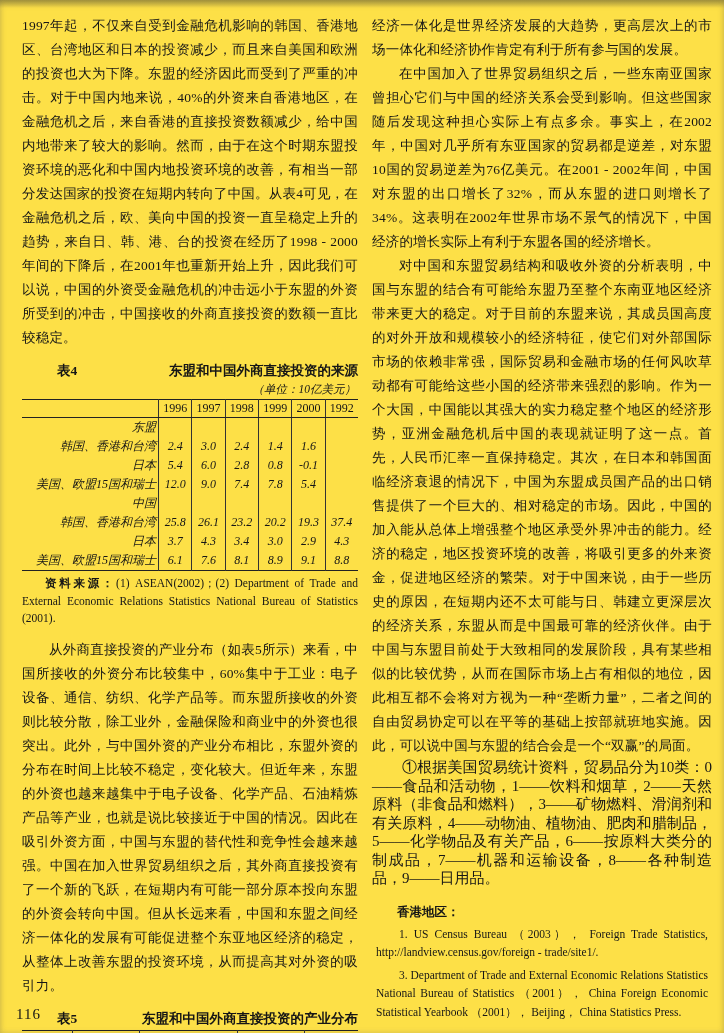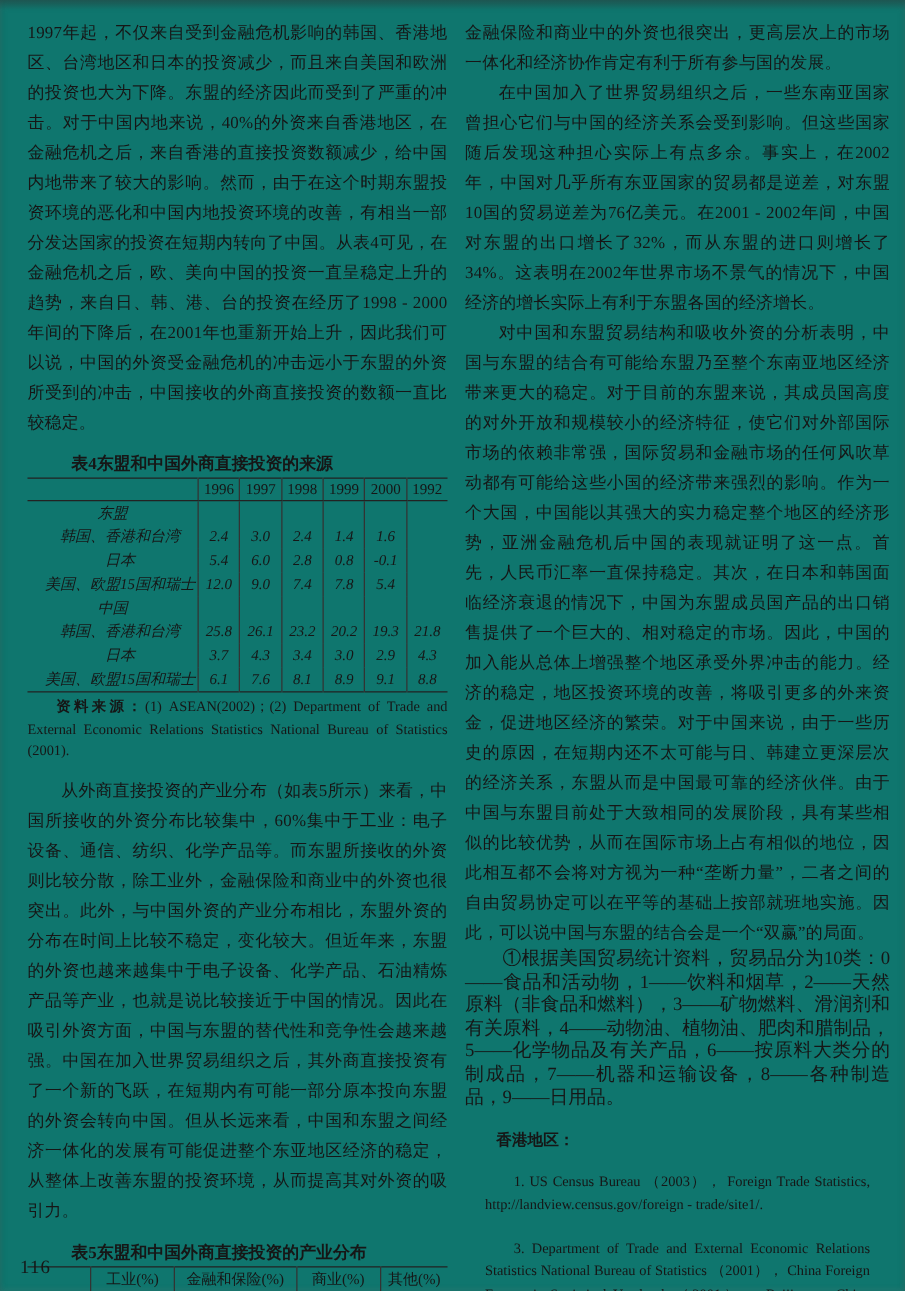--- a/index.html
+++ b/index.html
@@ -1,66 +1,67 @@
 <!DOCTYPE html>
 <html lang="zh"><head>
 <meta charset="utf-8">
 <style>
   html,body{margin:0;padding:0;}
   body{background:#d8d6d2;font-family:"Liberation Serif","DejaVu Serif",serif;}
   .paper{
     position:relative;width:724px;height:1033px;margin:0 auto;
-    background:#0f766e;overflow:hidden;color:#161616;
+    background:#fde047;overflow:hidden;color:#161616;
     box-shadow:inset 0 4px 6px rgba(60,60,60,.25), inset 0 -2px 4px rgba(120,120,120,.15);
   }
   .col{position:absolute;top:14px;}
   .col-left{left:22px;width:336px;}
   .col-right{left:372px;width:340px;}
   .para{
     font-size:13.5px;line-height:24px;text-align:justify;margin:0;
     letter-spacing:.2px;
   }
   .indent{text-indent:2em;}
   
   .tbl-caption{display:flex;align-items:baseline;margin:12px 0 2px 0;font-weight:bold;font-size:13.5px;}
   .tbl-caption .cap-label{margin-left:2.6em;}
-  .tbl-caption .cap-title{flex:1;text-align:left;}
+  .tbl-caption .cap-title{flex:1;text-align:right;}
   .tbl-unit{text-align:right;font-size:11.5px;font-style:italic;margin:0 2px 2px 0;}
   table.dtable{width:100%;border-collapse:collapse;font-size:12px;font-style:italic;
     border-top:1.6px solid #222;border-bottom:1.6px solid #222;}
   table.dtable th,table.dtable td{padding:1px 2px;font-weight:normal;}
   table.dtable thead th{border-bottom:1.2px solid #222;text-align:center;font-style:normal;}
   table.dtable td.num,table.dtable th.num{text-align:center;border-left:1px solid #333;}
-  table.dtable td.lbl{text-align:center;white-space:nowrap;}
+  table.dtable td.lbl{text-align:right;white-space:nowrap;}
   table.dtable td.sub{padding-left:14px;}
   .tbl-source{font-size:11.5px;line-height:17.5px;text-align:justify;margin:4px 0 0 0;}
   .tbl-source .src-label{font-weight:bold;margin-left:2em;}
   .page-number{position:absolute;left:16px;bottom:10px;font-size:15px;letter-spacing:1px;}
   
   .small-heading{font-weight:bold;font-size:12.5px;margin:16px 0 4px 0;text-indent:2em;}
   .small-text{font-size:15px;line-height:18.5px;text-align:justify;margin:0;}
   .small-text.indent{text-indent:2em;}
-  .ref-item{font-size:11.5px;line-height:18.5px;text-align:justify;margin:16px;text-indent:2em;}
+  .ref-item{font-size:11.5px;line-height:18.5px;text-align:justify;margin:4px;text-indent:2em;}
   .scan-edge{position:absolute;top:0;left:0;right:0;height:8px;
     background:linear-gradient(to bottom,rgba(40,40,40,.28),rgba(40,40,40,0));}
 </style>
 </head>
 <body>
 
 <div class="paper">
   <div class="scan-edge"></div>
 
   <div class="col col-left">
 
     <p class="para">1997年起，不仅来自受到金融危机影响的韩国、香港地区、台湾地区和日本的投资减少，而且来自美国和欧洲的投资也大为下降。东盟的经济因此而受到了严重的冲击。对于中国内地来说，40%的外资来自香港地区，在金融危机之后，来自香港的直接投资数额减少，给中国内地带来了较大的影响。然而，由于在这个时期东盟投资环境的恶化和中国内地投资环境的改善，有相当一部分发达国家的投资在短期内转向了中国。从表4可见，在金融危机之后，欧、美向中国的投资一直呈稳定上升的趋势，来自日、韩、港、台的投资在经历了1998 - 2000年间的下降后，在2001年也重新开始上升，因此我们可以说，中国的外资受金融危机的冲击远小于东盟的外资所受到的冲击，中国接收的外商直接投资的数额一直比较稳定。</p>
 
     <div class="tbl-caption">
       <span class="cap-label">表4</span>
       <span class="cap-title">东盟和中国外商直接投资的来源</span>
     </div>
+    <div class="tbl-unit">（单位：10亿美元）</div>
 
     <table class="dtable">
       <thead>
         <tr>
           <th class="lbl" style="width:39%;"></th>
           <th class="num">1996</th>
           <th class="num">1997</th>
           <th class="num">1998</th>
           <th class="num">1999</th>
           <th class="num">2000</th>
@@ -113,21 +114,21 @@
           <td class="num"></td>
           <td class="num"></td>
         </tr>
         <tr>
           <td class="lbl sub">韩国、香港和台湾</td>
           <td class="num">25.8</td>
           <td class="num">26.1</td>
           <td class="num">23.2</td>
           <td class="num">20.2</td>
           <td class="num">19.3</td>
-          <td class="num">21.8</td>
+          <td class="num">37.4</td>
         </tr>
         <tr>
           <td class="lbl sub">日本</td>
           <td class="num">3.7</td>
           <td class="num">4.3</td>
           <td class="num">3.4</td>
           <td class="num">3.0</td>
           <td class="num">2.9</td>
           <td class="num">4.3</td>
         </tr>
@@ -161,21 +162,21 @@
           <th class="num" style="width:20%;">商业(%)</th>
           <th class="num">其他(%)</th>
         </tr>
       </thead>
 
     </table>
 
   </div>
 
   <div class="col col-right">
-    <p class="para">金融保险和商业中的外资也很突出，更高层次上的市场一体化和经济协作肯定有利于所有参与国的发展。</p>
+    <p class="para">经济一体化是世界经济发展的大趋势，更高层次上的市场一体化和经济协作肯定有利于所有参与国的发展。</p>
     <p class="para indent">在中国加入了世界贸易组织之后，一些东南亚国家曾担心它们与中国的经济关系会受到影响。但这些国家随后发现这种担心实际上有点多余。事实上，在2002年，中国对几乎所有东亚国家的贸易都是逆差，对东盟10国的贸易逆差为76亿美元。在2001 - 2002年间，中国对东盟的出口增长了32%，而从东盟的进口则增长了34%。这表明在2002年世界市场不景气的情况下，中国经济的增长实际上有利于东盟各国的经济增长。</p>
     <p class="para indent">对中国和东盟贸易结构和吸收外资的分析表明，中国与东盟的结合有可能给东盟乃至整个东南亚地区经济带来更大的稳定。对于目前的东盟来说，其成员国高度的对外开放和规模较小的经济特征，使它们对外部国际市场的依赖非常强，国际贸易和金融市场的任何风吹草动都有可能给这些小国的经济带来强烈的影响。作为一个大国，中国能以其强大的实力稳定整个地区的经济形势，亚洲金融危机后中国的表现就证明了这一点。首先，人民币汇率一直保持稳定。其次，在日本和韩国面临经济衰退的情况下，中国为东盟成员国产品的出口销售提供了一个巨大的、相对稳定的市场。因此，中国的加入能从总体上增强整个地区承受外界冲击的能力。经济的稳定，地区投资环境的改善，将吸引更多的外来资金，促进地区经济的繁荣。对于中国来说，由于一些历史的原因，在短期内还不太可能与日、韩建立更深层次的经济关系，东盟从而是中国最可靠的经济伙伴。由于中国与东盟目前处于大致相同的发展阶段，具有某些相似的比较优势，从而在国际市场上占有相似的地位，因此相互都不会将对方视为一种“垄断力量”，二者之间的自由贸易协定可以在平等的基础上按部就班地实施。因此，可以说中国与东盟的结合会是一个“双赢”的局面。</p>
 
     <p class="small-text indent">①根据美国贸易统计资料，贸易品分为10类：0——食品和活动物，1——饮料和烟草，2——天然原料（非食品和燃料），3——矿物燃料、滑润剂和有关原料，4——动物油、植物油、肥肉和腊制品，5——化学物品及有关产品，6——按原料大类分的制成品，7——机器和运输设备，8——各种制造品，9——日用品。</p>
 
     <div class="small-heading">香港地区：</div>
     <p class="ref-item">1. US Census Bureau （2003）， Foreign Trade Statistics, http://landview.census.gov/foreign - trade/site1/.</p>
     <p class="ref-item">3. Department of Trade and External Economic Relations Statistics National Bureau of Statistics （2001）， China Foreign Economic Statistical Yearbook （2001）， Beijing， China Statistics Press.</p>
 
   </div>

